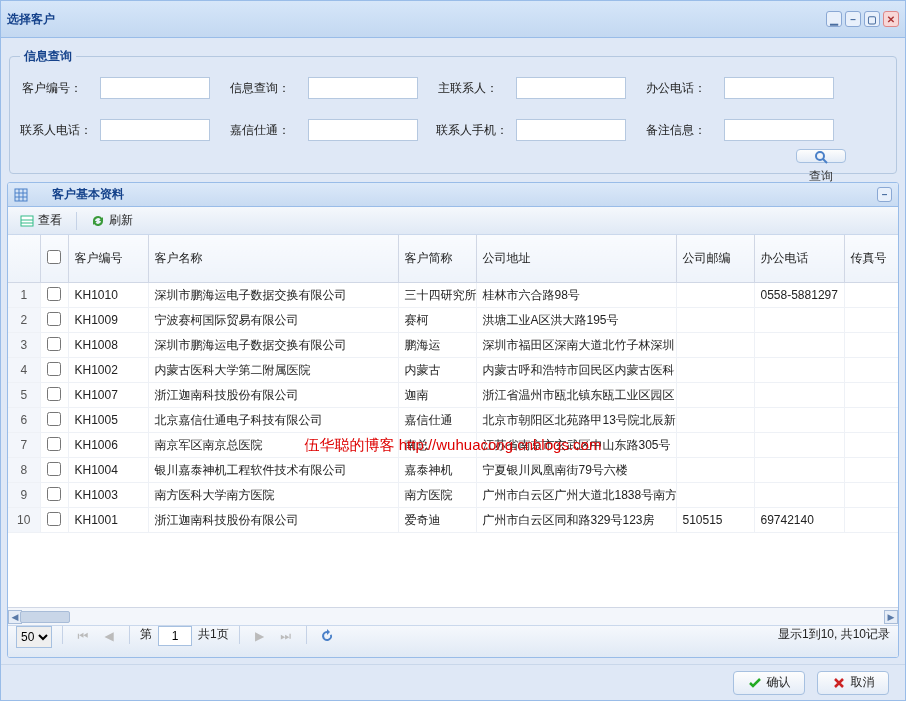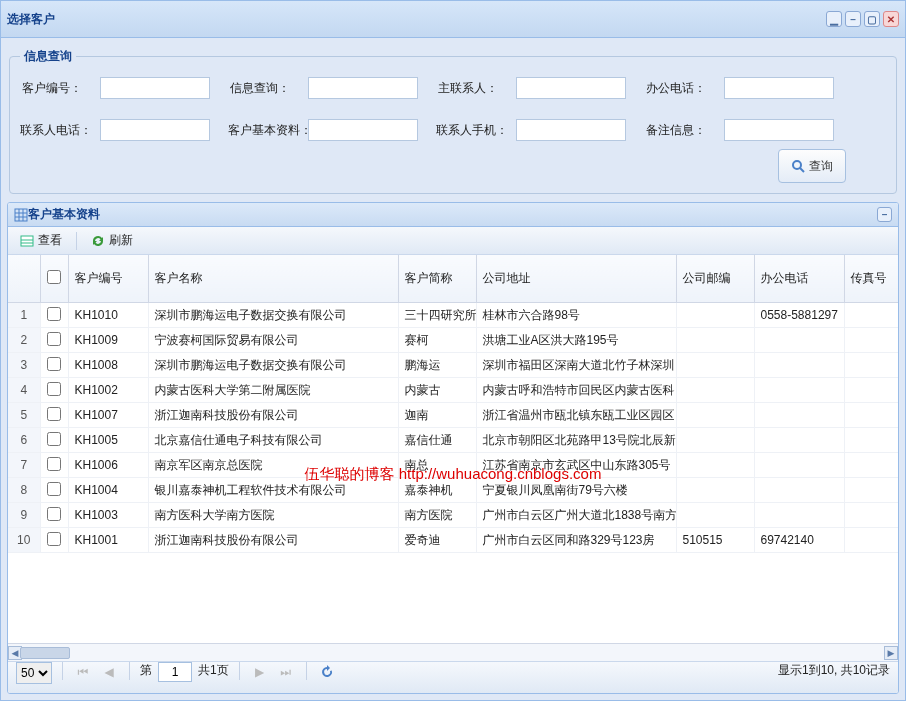--- a/index.html
+++ b/index.html
@@ -59,36 +59,36 @@
   gap: 20px 18px;
   align-items: center;
 }
 .search-grid label { text-align: right; color: #222; white-space: nowrap;}
 .search-grid input {
   height: 22px; border: 1px solid #b5c8e0; background: #fff;
   padding: 0 4px; font-size: 12px; width: 110px;
 }
 .search-btn-row { display: flex; justify-content: flex-end; margin-top: 8px; padding-right: 40px;}
 .btn {
-  height: 34px; display: inline-flex; align-items: center;
+  height: 14px; display: inline-flex; align-items: center;
   padding: 0 12px; border: 1px solid #a6c0e0;
   border-radius: 4px; background: linear-gradient(#fdfdfd,#e4ecf7);
-  cursor: pointer; gap: 4px; color: #333;
+  cursor: pointer; gap: 4px; color: #333; flex-direction: column;
 }
 .panel {
   border: 1px solid #99bce8;
   background: #fff;
   flex: 1; display: flex; flex-direction: column;
   border-radius: 3px; overflow: hidden;
 }
 .panel-header {
   height: 24px; background: linear-gradient(#dce9f9,#c8dbf2);
   border-bottom: 1px solid #99bce8;
   display: flex; align-items: center; padding: 0 6px;
-  color: #15428b; font-weight: bold; gap: 0;
+  color: #15428b; font-weight: bold; gap: 24px;
 }
 .panel-header .flex { flex:1; }
 .collapse-btn {
   width:15px; height:15px; border:1px solid #8aa8d4; border-radius:3px;
   background:#e8f0fb; display:flex;align-items:center;justify-content:center;
   font-size:10px; color:#4a6ea0; cursor:pointer;
 }
 .toolbar {
   height: 28px; background: linear-gradient(#f5f8fc,#e0e9f5);
   border-bottom: 1px solid #cad8ec;
@@ -182,21 +182,21 @@
         <input style="">
         <label>信息查询：</label>
         <input style="">
         <label>主联系人：</label>
         <input style="">
         <label>办公电话：</label>
         <input style="">
 
         <label>联系人电话：</label>
         <input style="">
-        <label>客户基本资料：</label>
+        <label>嘉信仕通：</label>
         <input style="">
         <label>联系人手机：</label>
         <input style="">
         <label>备注信息：</label>
         <input style="">
       </div>
       <div class="search-btn-row">
         <span class="btn">
           <span class="icon">
             <svg width="14" height="14" viewBox="0 0 14 14">
@@ -416,13 +416,31 @@
               <path d="M7 2a5 5 0 1 0 4.8 3.5l-1.8.6A3 3 0 1 1 7 4V2z" fill="#4a80c8"></path>
               <path d="M7 0l3 3-3 3z" fill="#4a80c8"></path>
             </svg>
         </span>
         <span class="flex"></span>
         <span>显示1到10, 共10记录</span>
       </div>
     </div>
   </div>
 
+  <div class="footer">
+    <span class="fbtn">
+      <span class="icon">
+        <svg width="14" height="14" viewBox="0 0 14 14">
+            <path d="M2 7l3 3 7-7" fill="none" stroke="#2a2" stroke-width="2.5"></path>
+          </svg>
+      </span>
+      <span>确认</span>
+    </span>
+    <span class="fbtn">
+      <span class="icon">
+        <svg width="14" height="14" viewBox="0 0 14 14">
+            <path d="M3 3l8 8M11 3l-8 8" stroke="#c22" stroke-width="2.5"></path>
+          </svg>
+      </span>
+      <span>取消</span>
+    </span>
+  </div>
 </div>
 
 </body></html>

